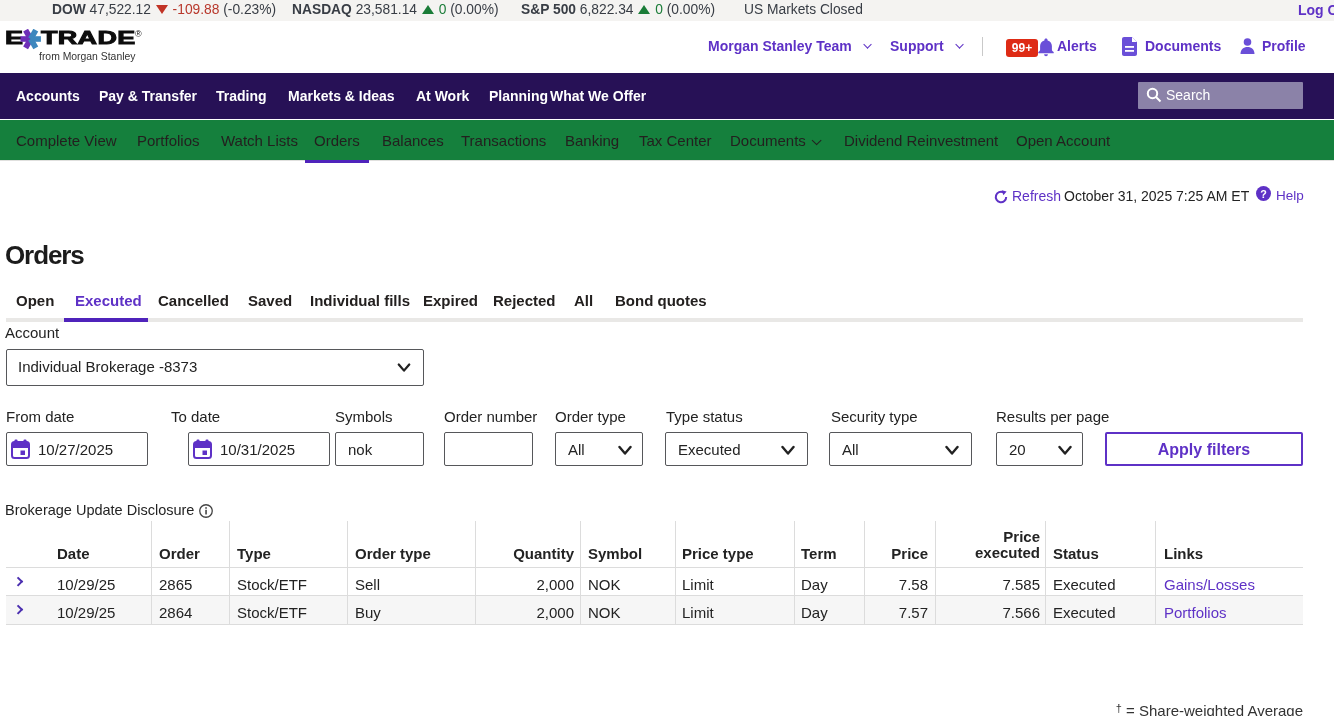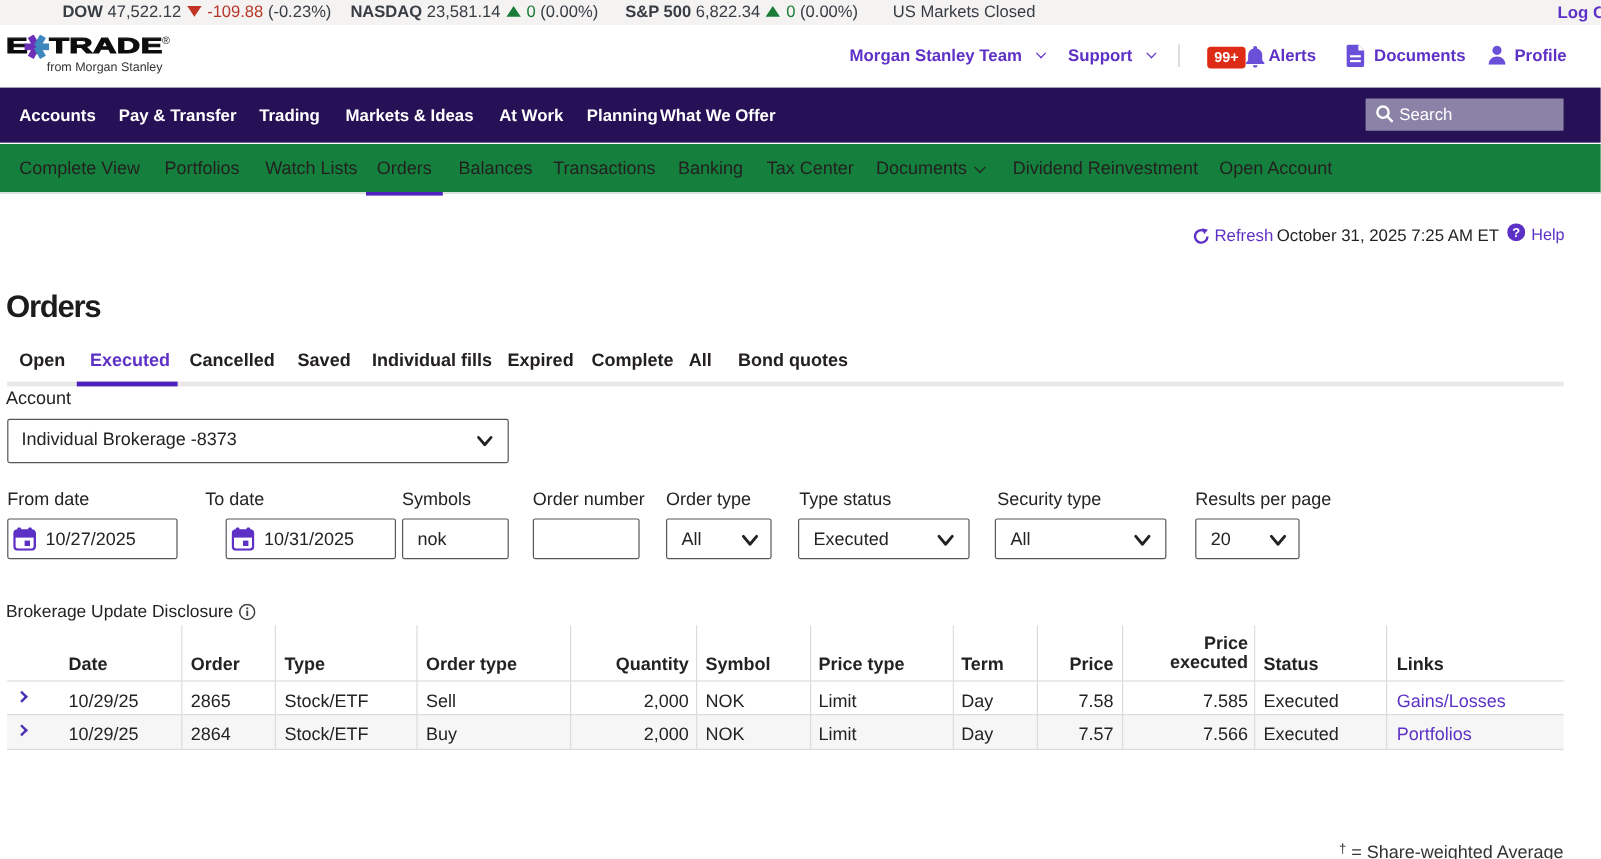--- a/index.html
+++ b/index.html
@@ -193,21 +193,21 @@
 
   <div id="h1">Orders</div>
 
   <div id="tabs">
     <div class="tab" style="left:10px;">Open</div>
     <div class="tab purple" style="left:69px;">Executed</div>
     <div class="tab" style="left:152px;">Cancelled</div>
     <div class="tab" style="left:242px;">Saved</div>
     <div class="tab" style="left:304px;">Individual fills</div>
     <div class="tab" style="left:417px;">Expired</div>
-    <div class="tab" style="left:487px;">Complete</div>
+    <div class="tab" style="left:487px;">Rejected</div>
     <div class="tab" style="left:568px;">All</div>
     <div class="tab" style="left:609px;">Bond quotes</div>
     <div id="tabgray"></div>
     <div id="tabactive"></div>
   </div>
 
   <div id="acct-label">Account</div>
   <div id="acct-box">
     <span class="val">Individual Brokerage -8373</span>
     <svg class="selchev" style="right:12px; top:11px;" width="16" height="12" viewBox="0 0 16 12">
@@ -265,20 +265,21 @@
     <svg class="selchev" style="right:12px; top:11px;" width="14" height="11" viewBox="0 0 14 11">
         <path d="M1.5 1.5 L7 8 L12.5 1.5" fill="none" stroke="#222" stroke-width="2.4" stroke-linecap="round" stroke-linejoin="round"></path>
       </svg>
   </div>
   <div class="fbox" style="left:996px; width:87px;">
     <span class="val" style="left:12px;">20</span>
     <svg class="selchev" style="right:10px; top:11px;" width="14" height="11" viewBox="0 0 14 11">
         <path d="M1.5 1.5 L7 8 L12.5 1.5" fill="none" stroke="#222" stroke-width="2.4" stroke-linecap="round" stroke-linejoin="round"></path>
       </svg>
   </div>
+  <div id="applybtn">Apply filters</div>
 
   <div id="disclosure">Brokerage Update Disclosure
     <svg style="vertical-align:-2.5px; margin-left:1px;" width="14" height="14" viewBox="0 0 15 15">
       <circle cx="7.5" cy="7.5" r="6.7" fill="none" stroke="#444" stroke-width="1.4"></circle>
       <rect x="6.7" y="6.2" width="1.7" height="5" fill="#444"></rect>
       <rect x="6.7" y="3.4" width="1.7" height="1.7" fill="#444"></rect>
     </svg>
   </div>
 
   <div id="tbl">

